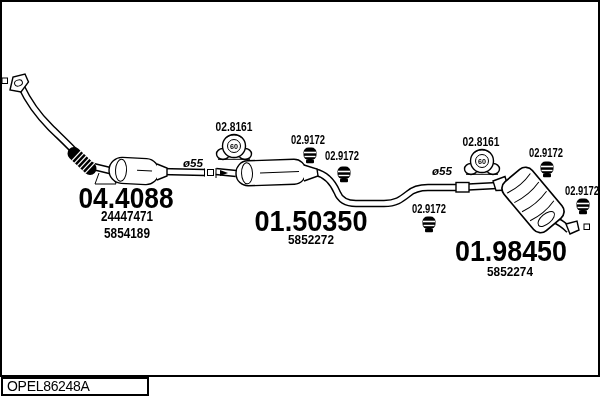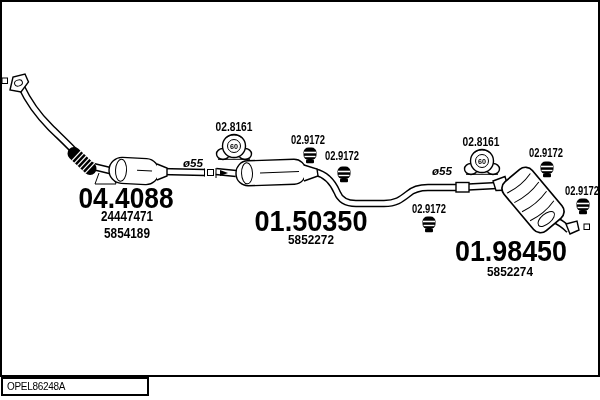--- a/index.html
+++ b/index.html
@@ -16,21 +16,21 @@
   .flexstripe{stroke:#fff;stroke-width:1.3;}
   text{fill:#000;}
   .num-big{font-size:29px;font-weight:bold;}
   .num-sub{font-size:15px;font-weight:bold;}
   .num-sub2{font-size:13px;font-weight:bold;}
   .lbl{font-size:12.5px;font-weight:bold;}
   .dia{font-size:11.5px;font-weight:bold;font-style:italic;}
   .msize{font-size:8px;font-weight:bold;}
   #code-box{position:absolute;left:1px;top:377px;width:148px;height:19px;
             border:2px solid #000;background:#fff;box-sizing:border-box;
-            font-size:10px;line-height:15px;padding-left:4px;letter-spacing:-0.3px;
+            font-size:14px;line-height:15px;padding-left:4px;letter-spacing:-0.3px;
             white-space:nowrap;overflow:hidden;}
 </style>
 </head>
 <body>
 
 <div id="stage">
 <svg width="600" height="400" viewBox="0 0 600 400">
 
   <g>
     <path class="pipe-o" d="M21,86 C29,103 38,115 50,127 C59,136 69,145 78,155"></path>

